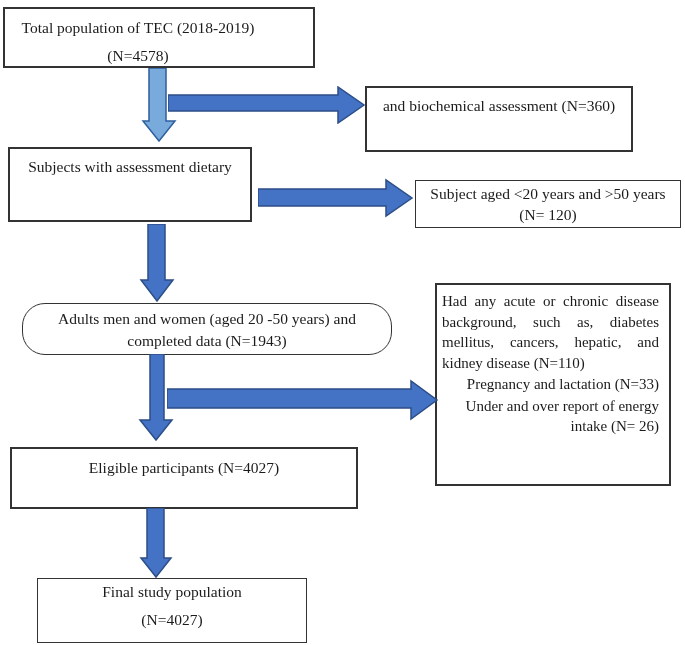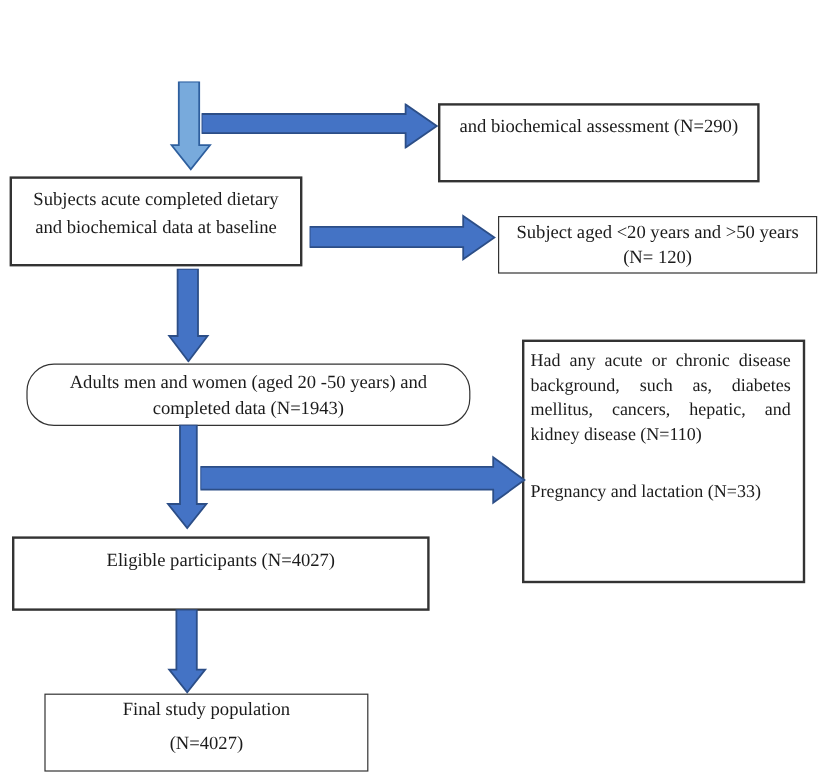--- a/index.html
+++ b/index.html
@@ -25,67 +25,71 @@
   
   .b-total   {left:3px;  top:7px;   width:312px; height:61px; padding:8px 48px 0 6px; line-height:21px;}
   .b-total .gap{margin-top:7px;}
   .b-excl1   {left:365px; top:86px;  width:268px; height:66px; padding-top:7px;}
   .b-base    {left:8px;  top:147px; width:244px; height:75px; padding-top:6px; line-height:23px;}
   .b-excl2   {left:415px; top:180px; width:266px; height:48px; padding-top:2px; line-height:21px;}
   .b-adults  {left:22px; top:303px; width:370px; height:52px; padding-top:4px;border-radius:23px;}
   .b-excl3   {left:435px; top:283px; width:236px; height:203px; padding:6px 10px 0 5px;
               font-size:15px; line-height:20.5px; text-align:justify;}
   .b-excl3 p{margin:0;}
-  .b-excl3 p + p{margin-top:27px; text-align:left;}
+  .b-excl3 p + p{margin-top:1px; text-align:right;}
   .b-elig    {left:10px; top:447px; width:348px; height:62px; padding-top:8px;text-align:center;}
   .b-final   {left:37px; top:578px; width:270px; height:65px; padding-top:2px;}
   .b-final .gap{margin-top:6px;}
   
   .arrow{position:absolute; display:block;}
   .arrow path{stroke-width:1.5; stroke-linejoin:miter;}
   .arrow .blue{fill:var(--arrow-fill,#4473C5); stroke:var(--arrow-stroke,#2C4E87);}
   .arrow .light{fill:var(--light-arrow-fill,#78AADC); stroke:var(--light-arrow-stroke,#2E5F9E);}
 </style>
 </head>
 <body>
 
 <div class="canvas">
 
+  <div class="box b-total">
+    <div class="ln">Total population of TEC (2018-2019)</div>
+    <div class="ln gap">(N=4578)</div>
+  </div>
 
   <div class="box b-base">
-    <div class="ln">Subjects acute completed dietary</div>
-    <div class="ln">and biochemical data at baseline</div>
+    <div class="ln">Subjects with assessment dietary</div>
   </div>
 
   <div class="box b-adults thin">
     <div class="ln">Adults men and women (aged 20 -50 years) and</div>
     <div class="ln">completed data (N=1943)</div>
   </div>
 
   <div class="box b-elig">
     <div class="ln">Eligible participants (N=4027)</div>
   </div>
 
   <div class="box b-final thin">
     <div class="ln">Final study population</div>
     <div class="ln gap">(N=4027)</div>
   </div>
 
   <div class="box b-excl1">
-    <div class="ln">and biochemical assessment (N=290)</div>
+    <div class="ln">and biochemical assessment (N=360)</div>
   </div>
 
   <div class="box b-excl2 thin">
     <div class="ln">Subject aged &lt;20 years and &gt;50 years</div>
     <div class="ln">(N= 120)</div>
   </div>
 
   <div class="box b-excl3">
     <p>Had any acute or chronic disease background, such as, diabetes mellitus, cancers, hepatic, and kidney disease (N=110)</p>
     <p>Pregnancy and lactation (N=33)</p>
+    <p>Under and over report of energy intake (N= 26)</p>
   </div>
 
   <svg class="arrow" style="left:141px;top:68px;" width="36" height="76" viewBox="0 0 36 76">
     <path class="light" d="M8 0 H25 V53 H34 L18 73 L2 53 H8 Z"></path>
   </svg>
 
   <svg class="arrow" style="left:168px;top:86px;" width="198" height="38" viewBox="0 0 198 38">
     <path class="blue" d="M0 9 H170 V1 L196 19 L170 37 V25 H0 Z"></path>
   </svg>
 

